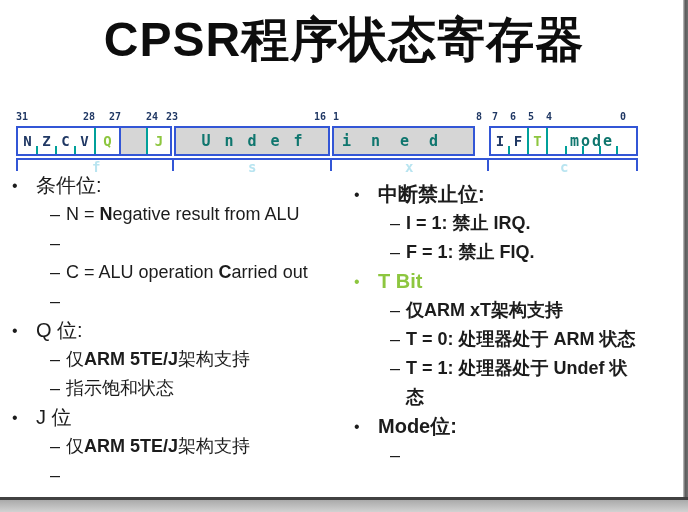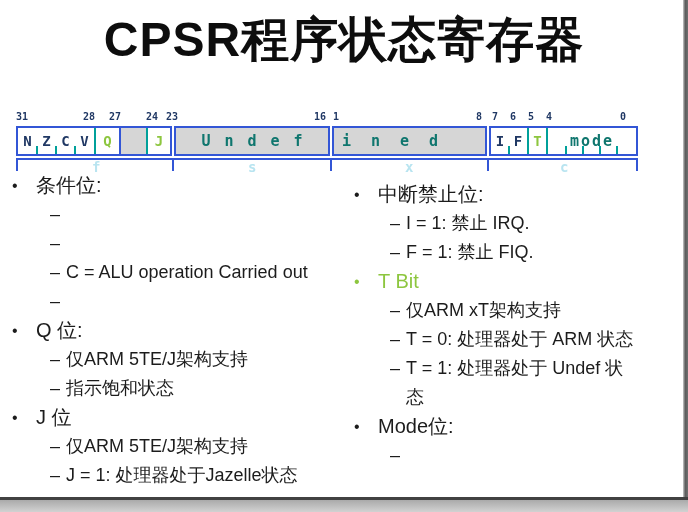--- a/index.html
+++ b/index.html
@@ -31,21 +31,21 @@
   .col-left{left:8px;top:171px;width:340px}
   .col-right{left:350px;top:180px;width:332px}
   .row{display:flex;align-items:flex-start;line-height:29px}
   .row .marker{flex:none}
   .row .txt{flex:1}
   .row.bullet{font-size:20px}
   .row.bullet .marker{width:28px;padding-left:4px;font-size:16px}
   .row.sub{font-size:18px;padding-left:42px}
   .row.sub .marker{width:16px}
   .col-right .row.sub{padding-left:40px}
-  .b{font-weight:normal}
+  .b{font-weight:bold}
 
   
   .frame-right{position:absolute;top:0;right:0;width:5px;height:100%;
                background:linear-gradient(to right,#c9c9c9 0%,#5c5c5c 45%,#707070 100%)}
   .frame-bottom{position:absolute;left:0;bottom:0;width:100%;height:15px;
                 border-top:3px solid #414141;
                 background:linear-gradient(to bottom,#aaaaaa,#d2d2d2)}
 </style>
 </head>
 <body>
@@ -93,21 +93,21 @@
       <span class="glyph green">J</span>
     </div>
   </div>
 
   <div class="box graycell" style="left:174px;width:156px">
     <div class="cell" style="flex:1">
       <span class="undeftext" style="letter-spacing:14px;padding-left:14px">Undef</span>
     </div>
   </div>
 
-  <div class="box graycell" style="left:332px;width:155px">
+  <div class="box graycell" style="left:332px;width:143px">
     <div class="cell" style="flex:1;justify-content:flex-start">
       <span class="undeftext" style="letter-spacing:20px;padding-left:8px">ined</span>
     </div>
   </div>
 
   <div class="box" style="left:489px;width:149px">
     <div class="cell" style="width:36px">
       <div class="lettersflex">
         <span class="glyph">I</span>
         <span class="glyph">F</span>
@@ -141,20 +141,21 @@
     <span class="seclabel" style="left:560px">c</span>
   </div>
 
   <div class="col col-left">
       <div class="row bullet">
         <span class="marker">•</span>
         <span class="txt"><span>条件位:</span></span>
       </div>
       <div class="row sub">
         <span class="marker">–</span>
+        <span class="txt"><span>N = </span><span class="b">N</span><span>egative result from ALU</span></span>
       </div>
       <div class="row sub">
         <span class="marker">–</span>
       </div>
       <div class="row sub">
         <span class="marker">–</span>
         <span class="txt"><span>C = ALU operation </span><span class="b">C</span><span>arried out</span></span>
       </div>
       <div class="row sub">
         <span class="marker">–</span>
@@ -174,21 +175,20 @@
       <div class="row bullet">
         <span class="marker">•</span>
         <span class="txt"><span>J 位</span></span>
       </div>
       <div class="row sub">
         <span class="marker">–</span>
         <span class="txt"><span>仅</span><span class="b">ARM 5TE/J</span><span>架构支持</span></span>
       </div>
       <div class="row sub">
         <span class="marker">–</span>
-        <span class="txt"><span class="b">J = 1</span><span>:  处理器处于Jazelle状态</span></span>
       </div>
     </div>
   <div class="col col-right">
       <div class="row bullet">
         <span class="marker">•</span>
         <span class="txt"><span class="b">中断禁止位:</span></span>
       </div>
       <div class="row sub">
         <span class="marker">–</span>
         <span class="txt"><span class="b">I = 1: 禁止  IRQ.</span></span>

